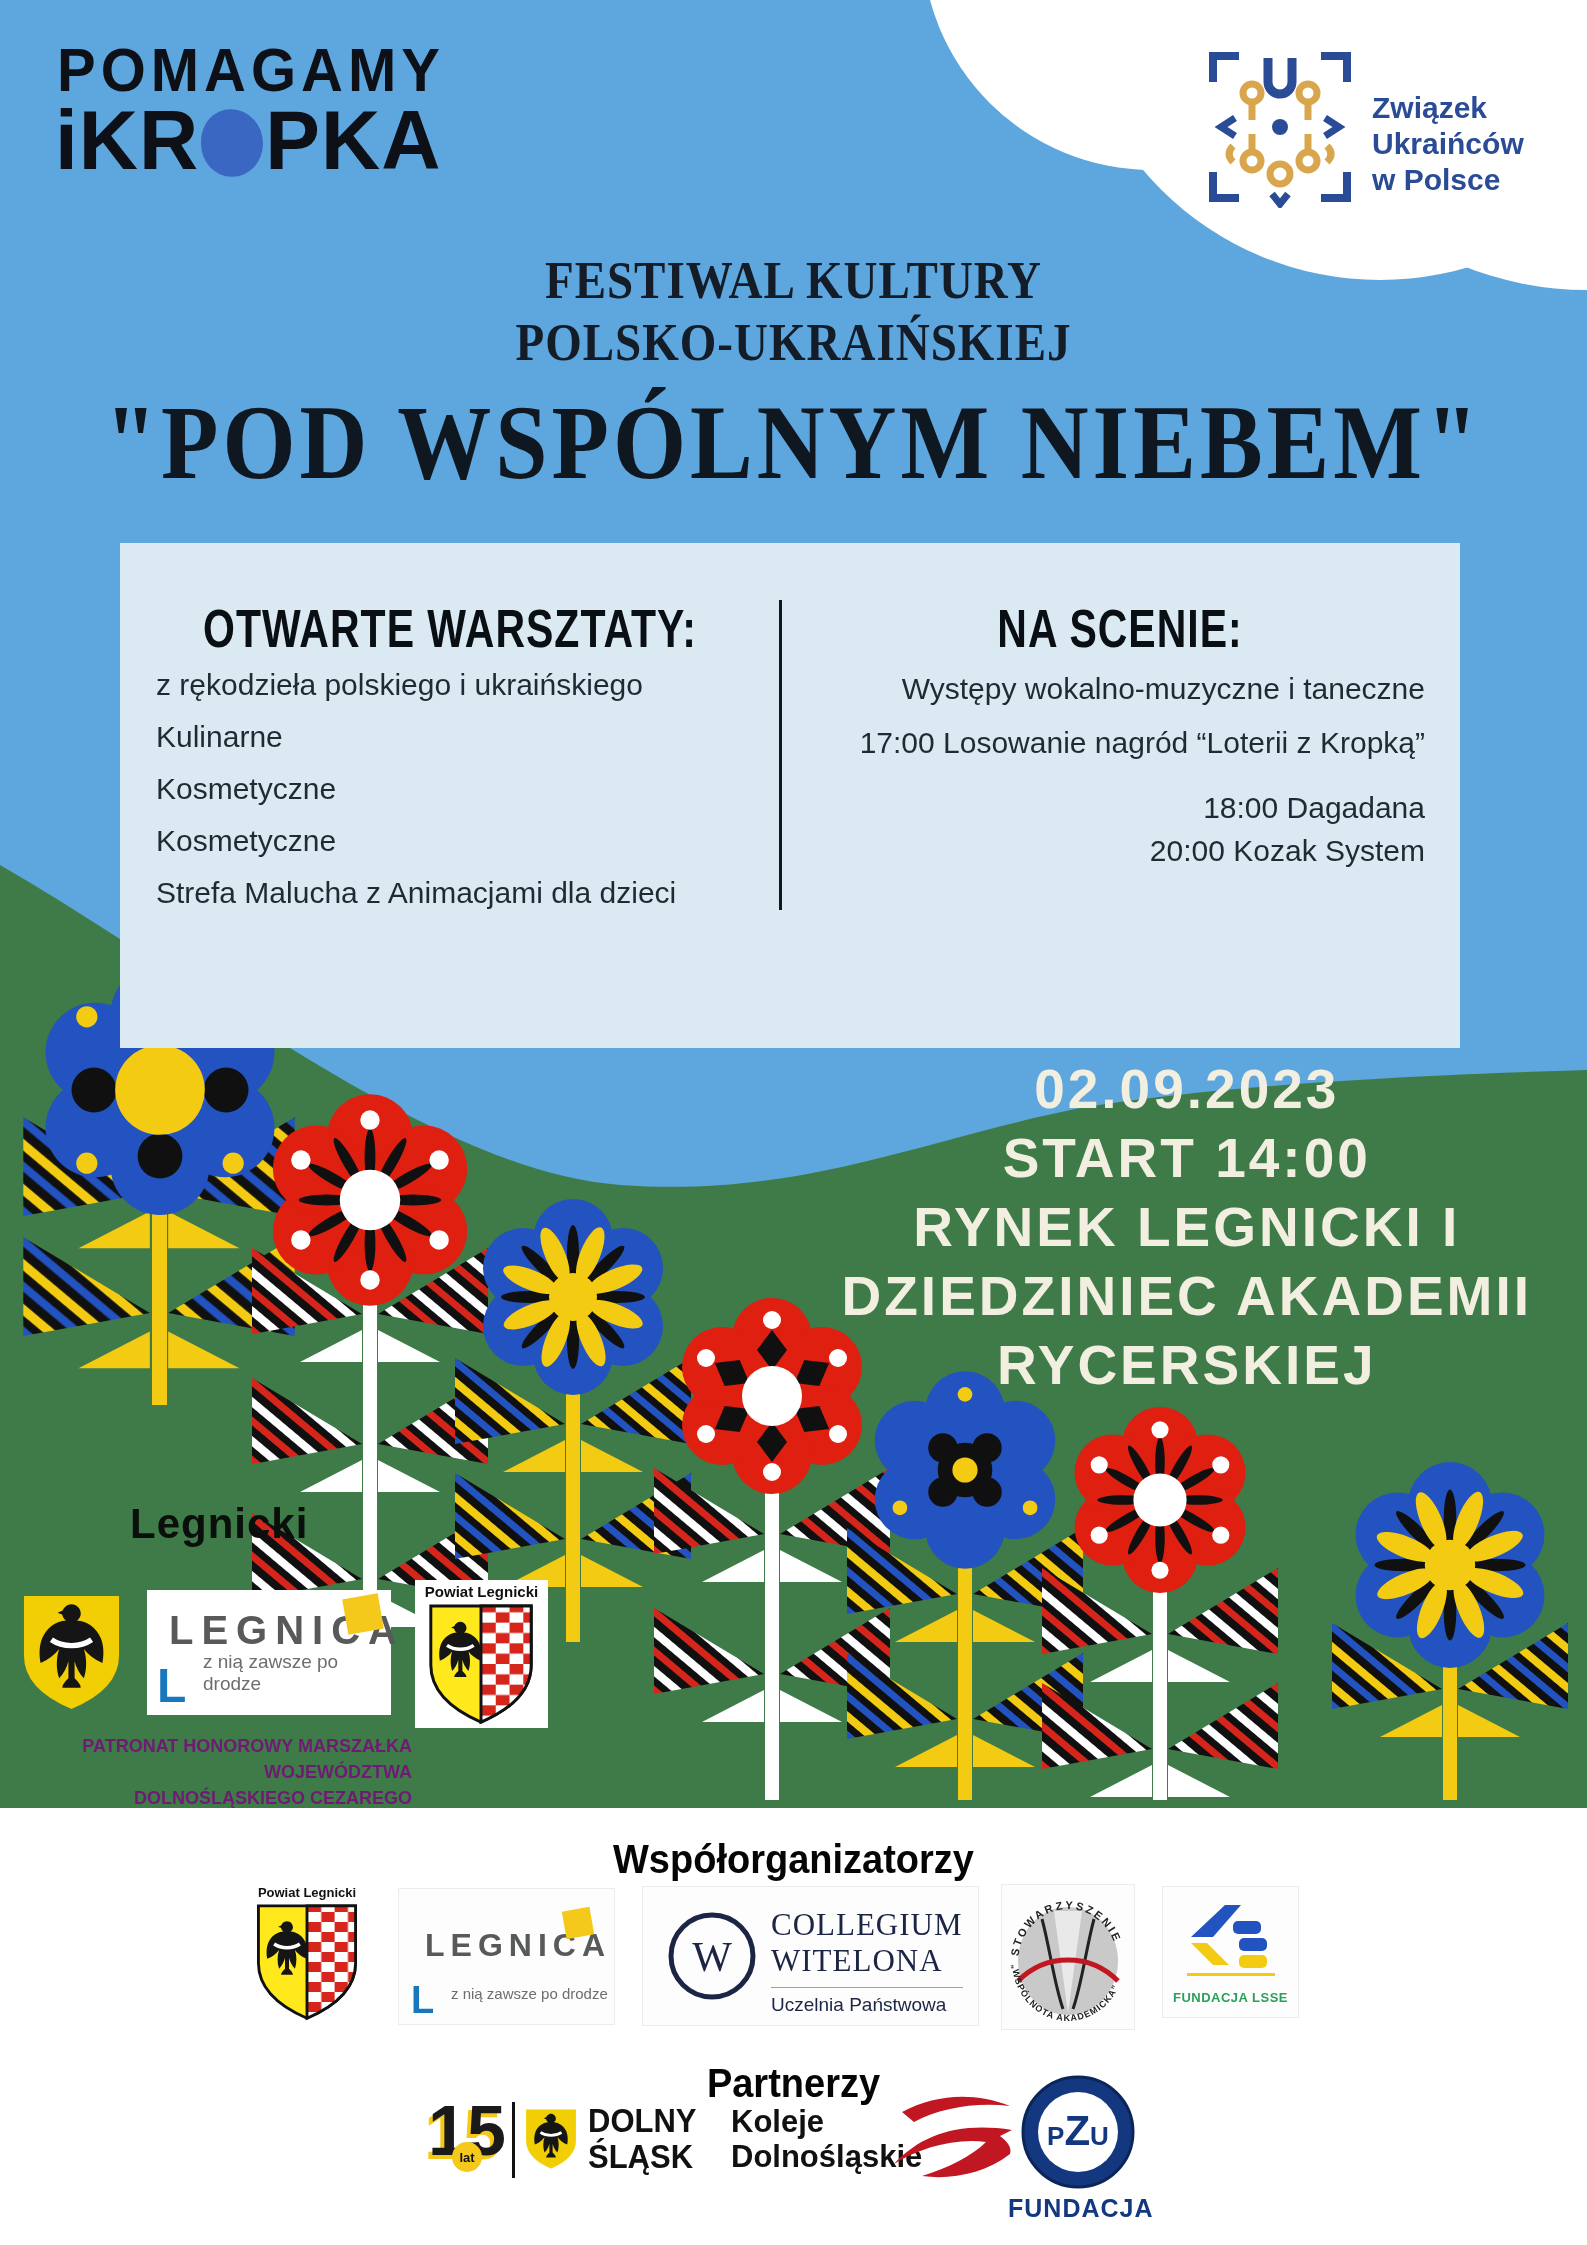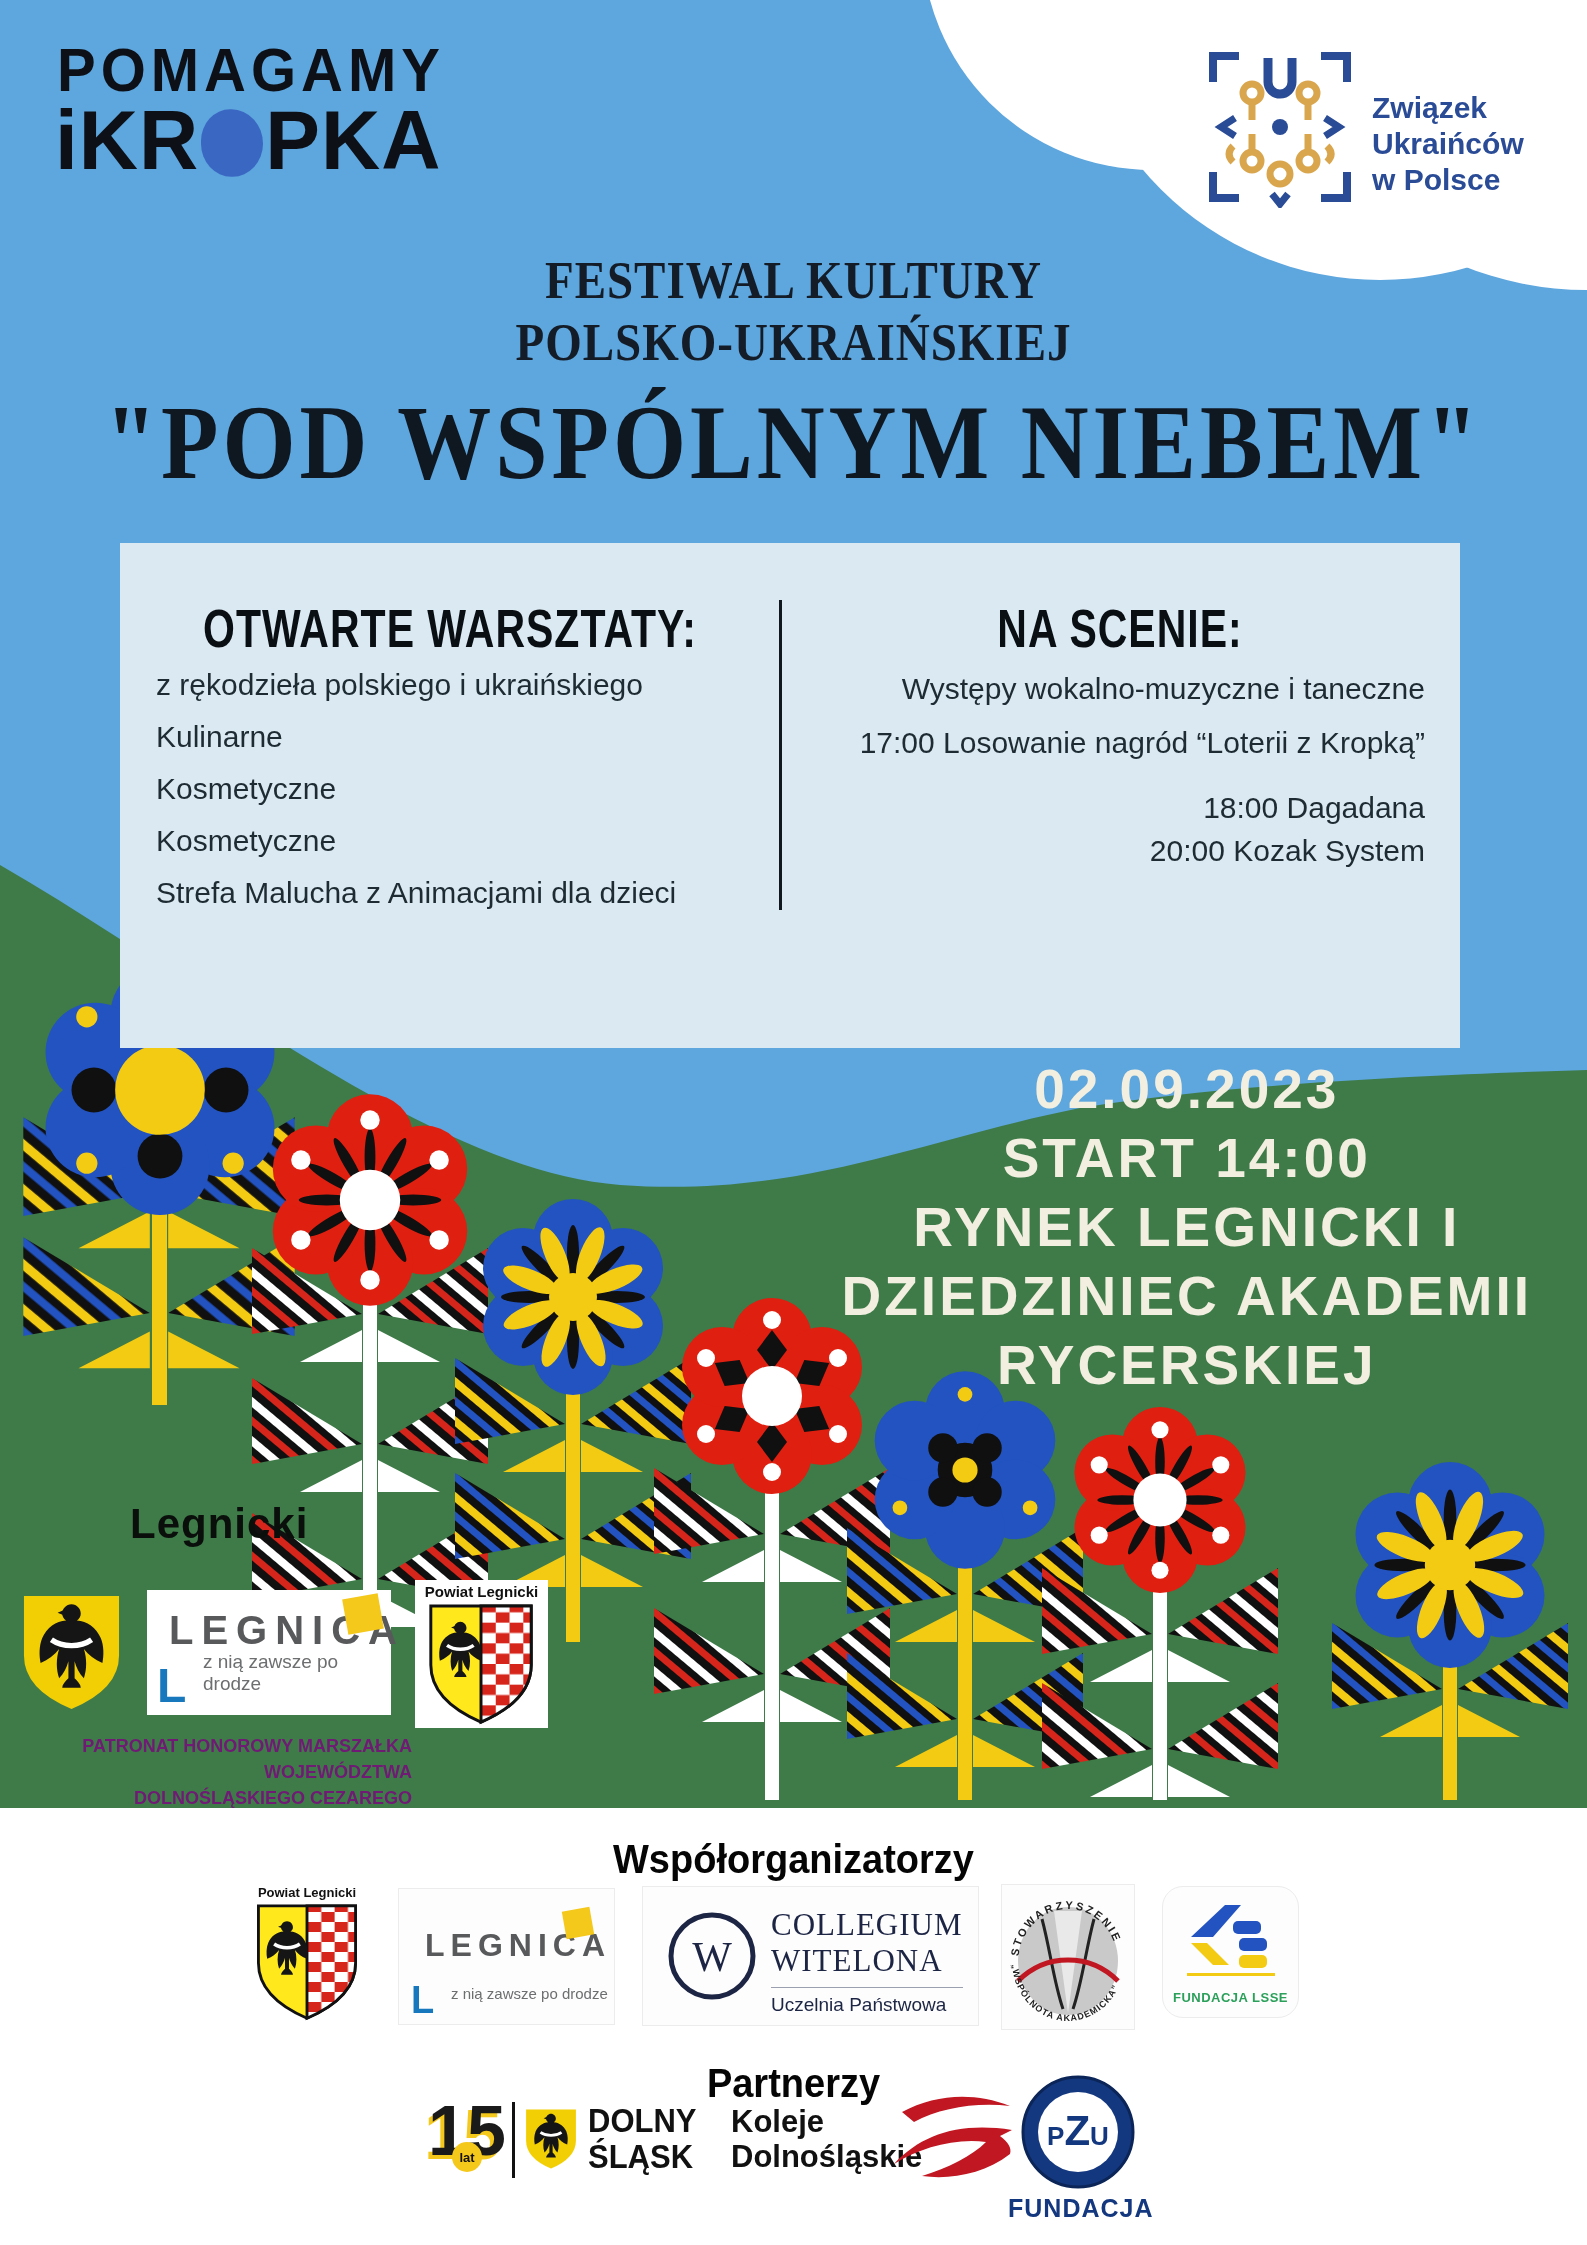--- a/index.html
+++ b/index.html
@@ -419,21 +419,21 @@
         <ellipse cx="66" cy="74" rx="50" ry="54" fill="#c9c9c9"></ellipse>
         <path d="M52,24 L66,126 L80,24 Z" fill="#e9e9e9"></path>
         <path d="M40,32 C48,62 52,96 61,122" stroke="#222" stroke-width="3" fill="none"></path>
         <path d="M92,32 C84,62 80,96 71,122" stroke="#222" stroke-width="3" fill="none"></path>
         <path d="M16,94 C44,66 88,66 116,94" stroke="#c01722" stroke-width="5" fill="none"></path>
         <text font-size="11" letter-spacing="2.5" fill="#222" font-weight="bold"><textPath href="#arcT" startOffset="4%">STOWARZYSZENIE</textPath></text>
         <text font-size="9" letter-spacing="1" fill="#222" font-weight="bold"><textPath href="#arcB" startOffset="2%">„WSPÓLNOTA AKADEMICKA”</textPath></text>
       </svg>
     </div>
 
-    <div class="logo-card" style="left:1162px;top:78px;width:135px;height:130px;border-radius:21px;">
+    <div class="logo-card" style="left:1162px;top:78px;width:135px;height:130px;">
       <svg style="position:absolute;left:20px;top:12px;" width="96" height="78" viewBox="0 0 96 78">
         <path d="M8,38 L42,6 L58,6 L30,38 Z" fill="#2253c0"></path>
         <path d="M8,44 L24,44 L46,66 L30,66 Z" fill="#f3cb13"></path>
         <rect x="50" y="22" width="28" height="13" rx="5" fill="#2253c0"></rect>
         <rect x="56" y="39" width="28" height="13" rx="5" fill="#2253c0"></rect>
         <rect x="56" y="56" width="28" height="13" rx="5" fill="#f3cb13"></rect>
         <rect x="4" y="74" width="88" height="3" fill="#f3cb13"></rect>
       </svg>
       <div class="lsse-label">FUNDACJA LSSE</div>
     </div>

